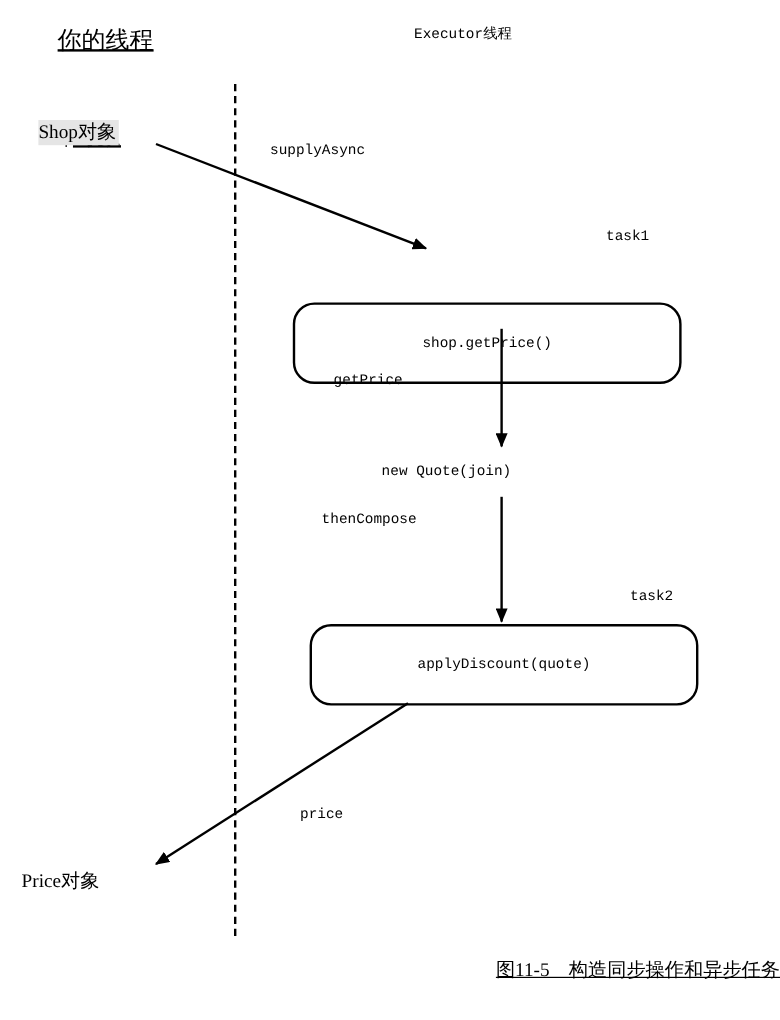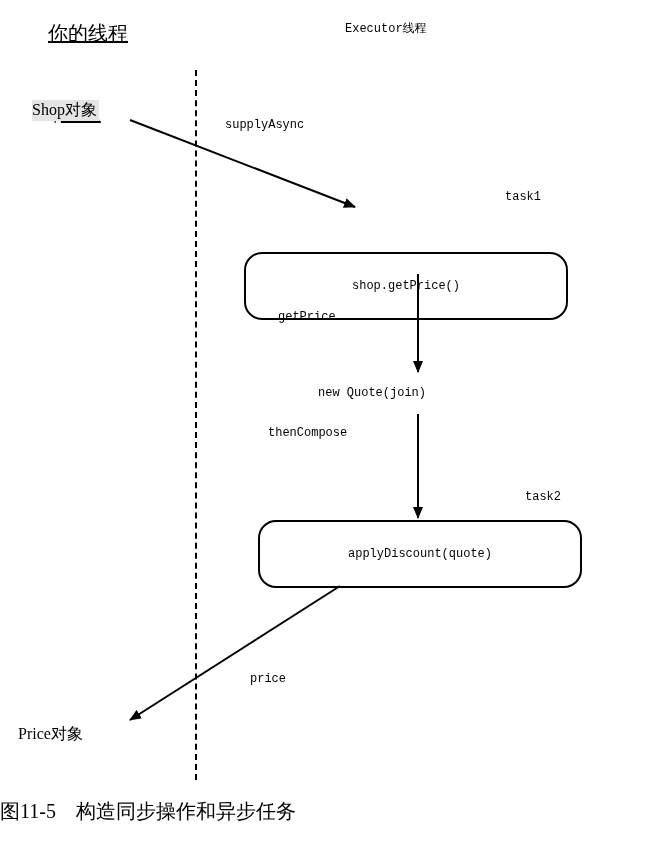--- a/index.html
+++ b/index.html
@@ -39,23 +39,24 @@
     position: absolute;
     border-left: 2px dashed #000;
   }
   svg.arrow {
     position: absolute;
     overflow: visible;
   }
   .caption {
     position: absolute;
     width: 100%;
-    text-align: left;
+    text-align: right;
     font-family: "SimSun", "宋体", serif;
-    font-size: 20px;
+    font-size: 16px;
+    text-decoration: underline;
   }
 </style>
 </head>
 <body>
 
 <div class="label cjk" style="left:48px; top:20px;">你的线程</div>
 <div class="label mono" style="left:345px; top:20px;">
   <span class="mono"></span>
   <span class="mono" style="display:inline;">Executor线程</span>
 </div>

